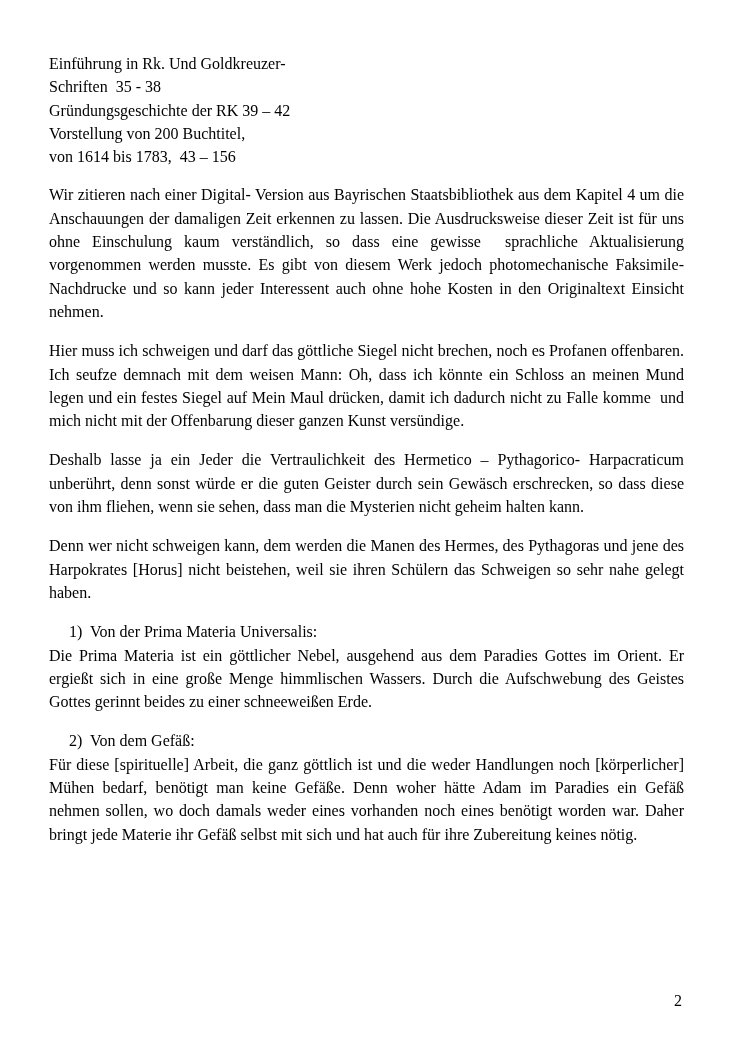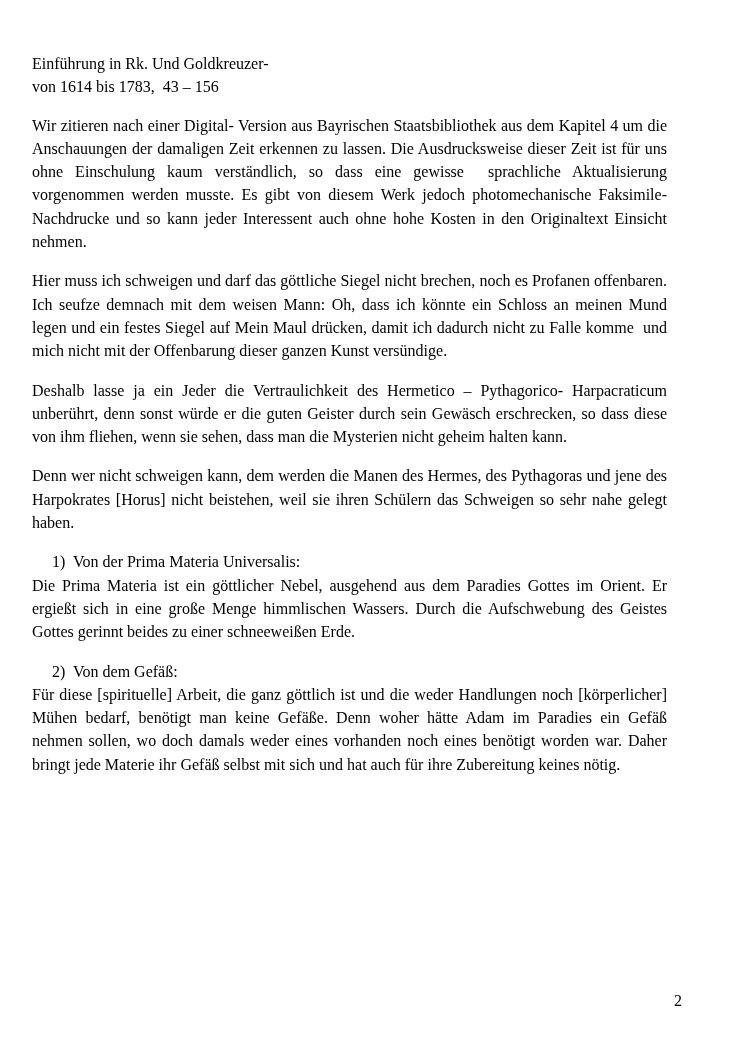--- a/index.html
+++ b/index.html
@@ -12,21 +12,21 @@
     width: 748px;
     height: 1058px;
     background: #ffffff;
     font-family: "Liberation Serif", "DejaVu Serif", serif;
     color: #000000;
     overflow: hidden;
   }
   .content {
     position: absolute;
     top: 52px;
-    left: 32px;
+    left: 49px;
     width: 635px;
   }
   .toc {
     margin: 0 0 15px 0;
   }
   .toc-line,
   .para,
   .heading,
   .page-number {
     font-size: 16px;
@@ -54,20 +54,23 @@
   }
 </style>
 </head>
 <body>
 
 <div class="page">
   <div class="content">
 
     <div class="toc">
       <div class="toc-line">Einführung in Rk. Und Goldkreuzer-</div>
+      <div class="toc-line">Schriften  35 - 38</div>
+      <div class="toc-line">Gründungsgeschichte der RK 39 – 42</div>
+      <div class="toc-line">Vorstellung von 200 Buchtitel,</div>
       <div class="toc-line">von 1614 bis 1783,  43 – 156</div>
     </div>
 
     <p class="para justify">Wir zitieren nach einer Digital- Version aus Bayrischen Staatsbibliothek aus dem Kapitel 4 um die Anschauungen der damaligen Zeit erkennen zu lassen. Die Ausdrucksweise dieser Zeit ist für uns ohne Einschulung kaum verständlich, so dass eine gewisse  sprachliche Aktualisierung vorgenommen werden musste. Es gibt von diesem Werk jedoch photomechanische Faksimile- Nachdrucke und so kann jeder Interessent auch ohne hohe Kosten in den Originaltext Einsicht nehmen.</p>
 
 
 
     <p class="para justify">Hier muss ich schweigen und darf das göttliche Siegel nicht brechen, noch es Profanen offenbaren. Ich seufze demnach mit dem weisen Mann: Oh, dass ich könnte ein Schloss an meinen Mund legen und ein festes Siegel auf Mein Maul drücken, damit ich dadurch nicht zu Falle komme  und mich nicht mit der Offenbarung dieser ganzen Kunst versündige.</p>
 
     <p class="para justify">Deshalb lasse ja ein Jeder die Vertraulichkeit des Hermetico – Pythagorico- Harpacraticum unberührt, denn sonst würde er die guten Geister durch sein Gewäsch erschrecken, so dass diese von ihm fliehen, wenn sie sehen, dass man die Mysterien nicht geheim halten kann.</p>

